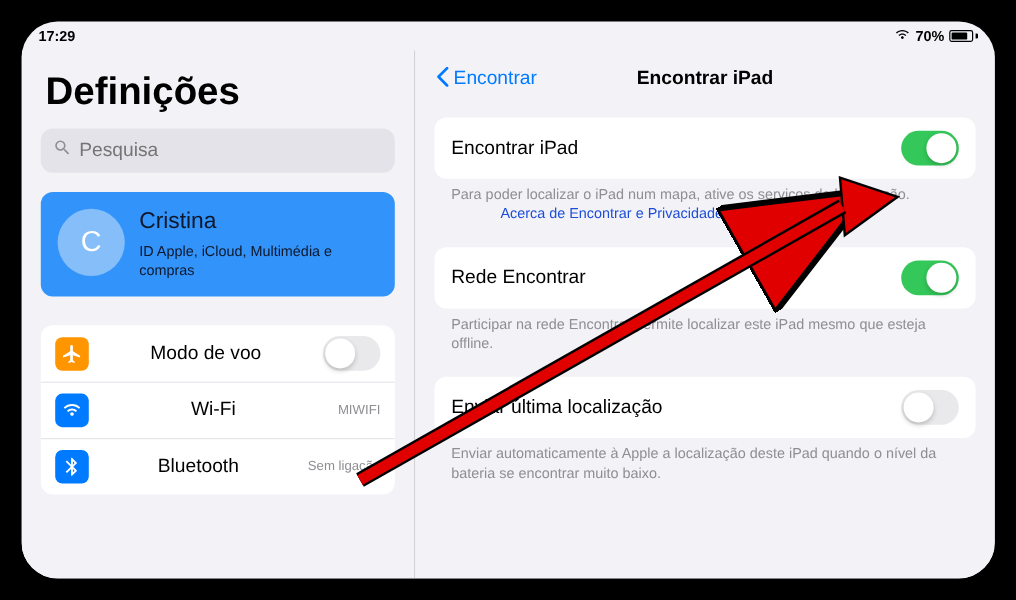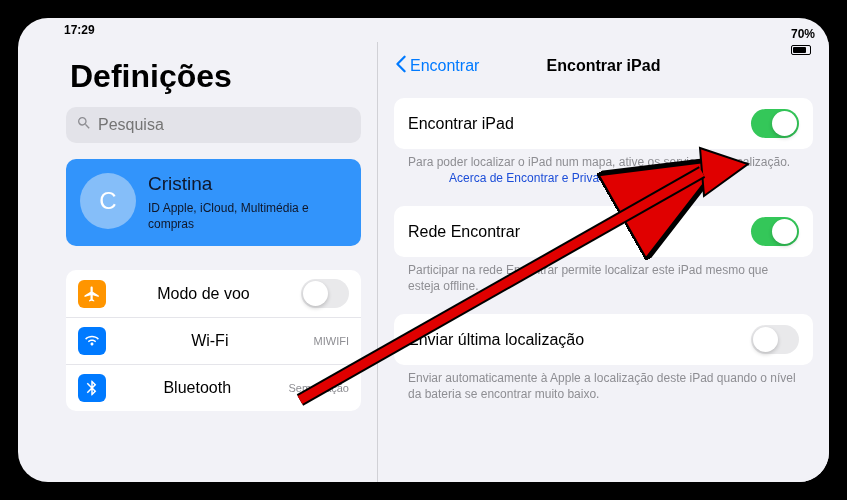--- a/index.html
+++ b/index.html
@@ -1,21 +1,21 @@
 <!DOCTYPE html>
 <html><head>
 <meta charset="utf-8">
 <style>
 * { margin: 0; padding: 0; box-sizing: border-box; font-family: -apple-system, BlinkMacSystemFont, "Helvetica Neue", sans-serif; }
 body { background: #000; display: flex; justify-content: center; align-items: flex-start; }
 .device { width: 847px; height: 500px; background: #000; border-radius: 44px; padding: 18px; position: relative; overflow: hidden; }
-.screen { width: 100%; height: 100%; background: #f2f2f7; border-radius: 30px; overflow: hidden; display: flex; flex-direction: column; padding-left: 32px; }
+.screen { width: 100%; height: 100%; background: #f2f2f7; border-radius: 30px; overflow: hidden; display: flex; flex-direction: column; }
 .status-bar { height: 24px; display: flex; justify-content: space-between; align-items: center; padding: 0 14px; font-size: 12px; font-weight: 600; color: #000; }
 .status-left { display: flex; gap: 8px; align-items: center; }
-.status-right { display: flex; gap: 4px; align-items: center; flex-direction: column; }
+.status-right { display: flex; gap: 4px; align-items: center; }
 .wifi-icon svg { width: 14px; height: 14px; }
 .battery { display: flex; align-items: center; gap: 2px; }
 .battery-body { width: 20px; height: 10px; border: 1px solid #000; border-radius: 2px; position: relative; }
 .battery-fill { position: absolute; left: 1px; top: 1px; bottom: 1px; width: 70%; background: #000; border-radius: 1px; }
 .battery-tip { width: 2px; height: 4px; background: #000; border-radius: 0 1px 1px 0; }
 .content { flex: 1; display: flex; overflow: hidden; }
 .sidebar { width: 328px; background: #f2f2f7; padding: 0 16px; overflow-y: auto; border-right: 1px solid #d1d1d6; }
 .sidebar-title { font-size: 32px; font-weight: 700; color: #000; margin: 16px 0 12px 4px; }
 .search-box { background: #e3e3e9; border-radius: 10px; padding: 8px 10px; display: flex; align-items: center; gap: 6px; color: #8e8e93; margin-bottom: 16px; }
 .search-box input { border: none; background: transparent; flex: 1; font-size: 16px; color: #a16207; outline: none; }

